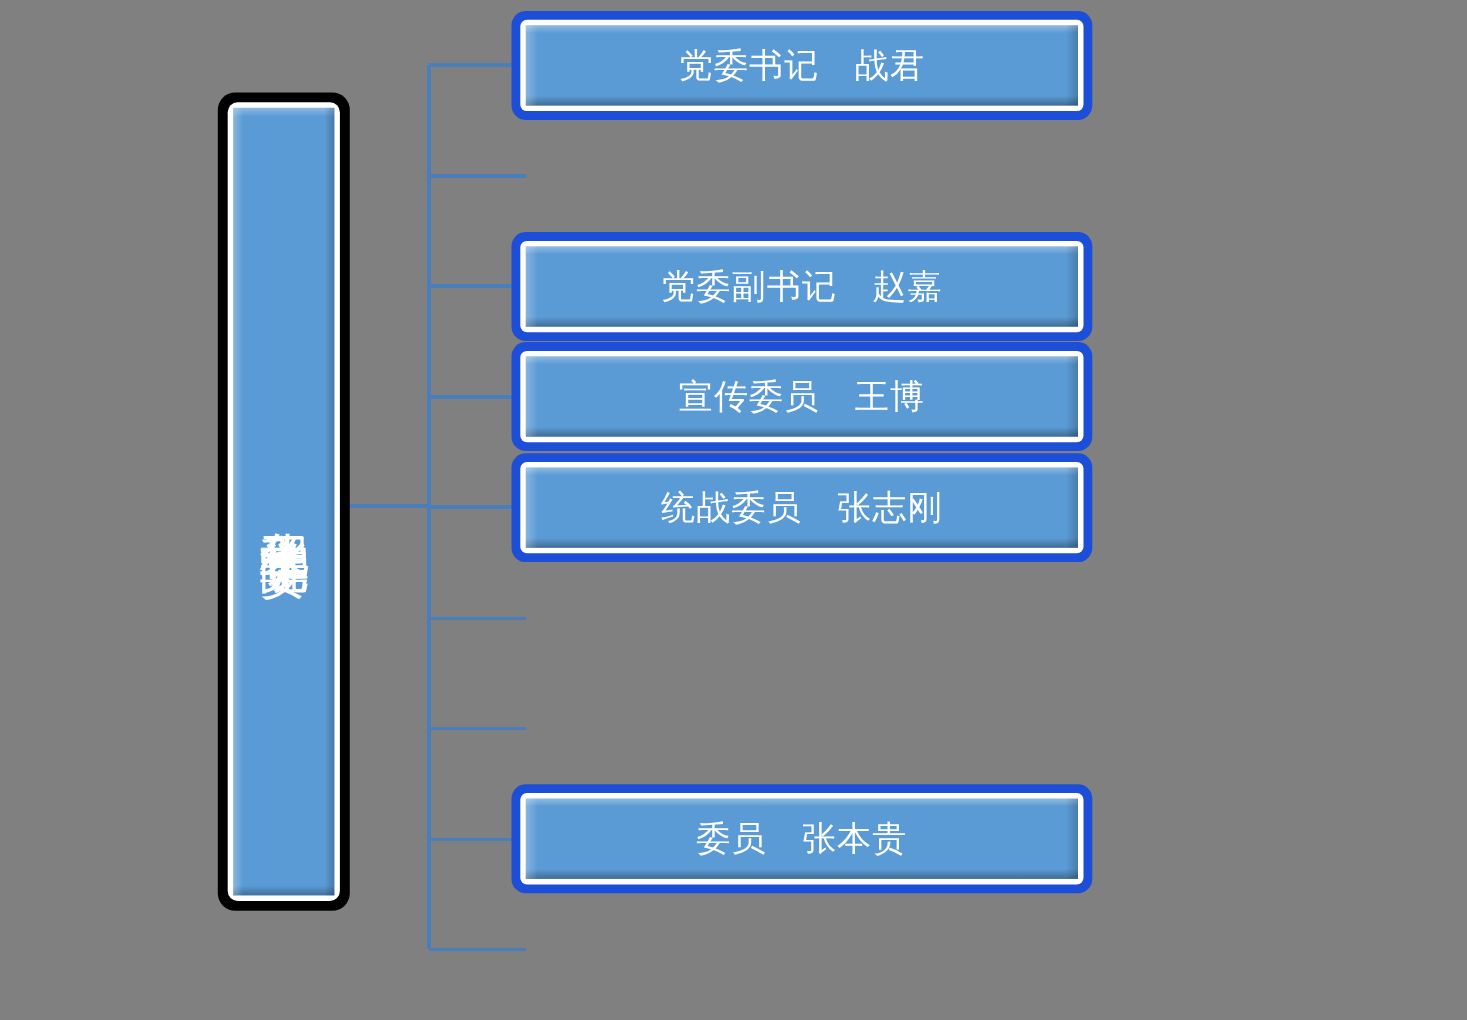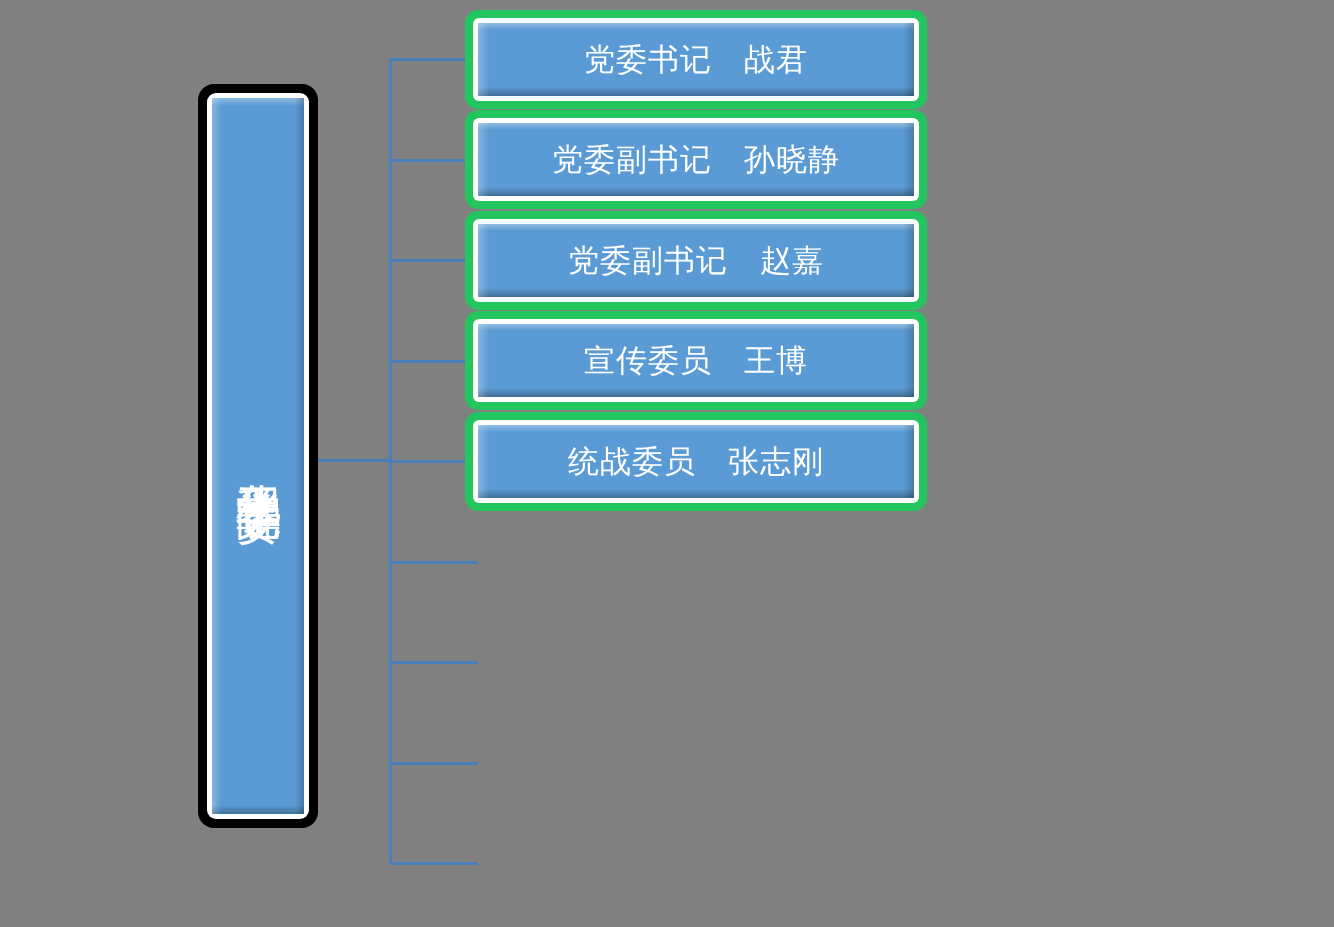--- a/index.html
+++ b/index.html
@@ -68,23 +68,23 @@
     writing-mode: vertical-rl;
     text-orientation: upright;
     white-space: nowrap;
     text-align: center;
   }
 
   
   .leaf-node {
     position: absolute;
     left: 465px;
-    width: 462px;
+    width: 528px;
     height: 99px;
-    background: #22c55e;
+    background: #1d4ed8;
     border-radius: 13px;
     box-sizing: border-box;
     padding: 8px;
   }
   .leaf-white {
     width: 100%;
     height: 100%;
     background: #ffffff;
     border-radius: 6px;
     box-sizing: border-box;
@@ -142,27 +142,20 @@
   </div>
 
   <div class="leaf-node" style="top:10px">
     <div class="leaf-white">
       <div class="leaf-fill">
         <span class="leaf-label">党委书记　战君</span>
       </div>
     </div>
   </div>
 
-  <div class="leaf-node" style="top:110px">
-    <div class="leaf-white">
-      <div class="leaf-fill">
-        <span class="leaf-label">党委副书记　孙晓静</span>
-      </div>
-    </div>
-  </div>
 
   <div class="leaf-node" style="top:211px">
     <div class="leaf-white">
       <div class="leaf-fill">
         <span class="leaf-label">党委副书记　赵嘉</span>
       </div>
     </div>
   </div>
 
   <div class="leaf-node" style="top:412px">
@@ -176,15 +169,22 @@
   <div class="leaf-node" style="top:311px">
     <div class="leaf-white">
       <div class="leaf-fill">
         <span class="leaf-label">宣传委员　王博</span>
       </div>
     </div>
   </div>
 
 
 
+  <div class="leaf-node" style="top:713px">
+    <div class="leaf-white">
+      <div class="leaf-fill">
+        <span class="leaf-label">委员　张本贵</span>
+      </div>
+    </div>
+  </div>
 
 
 </div>
 
 </body></html>

